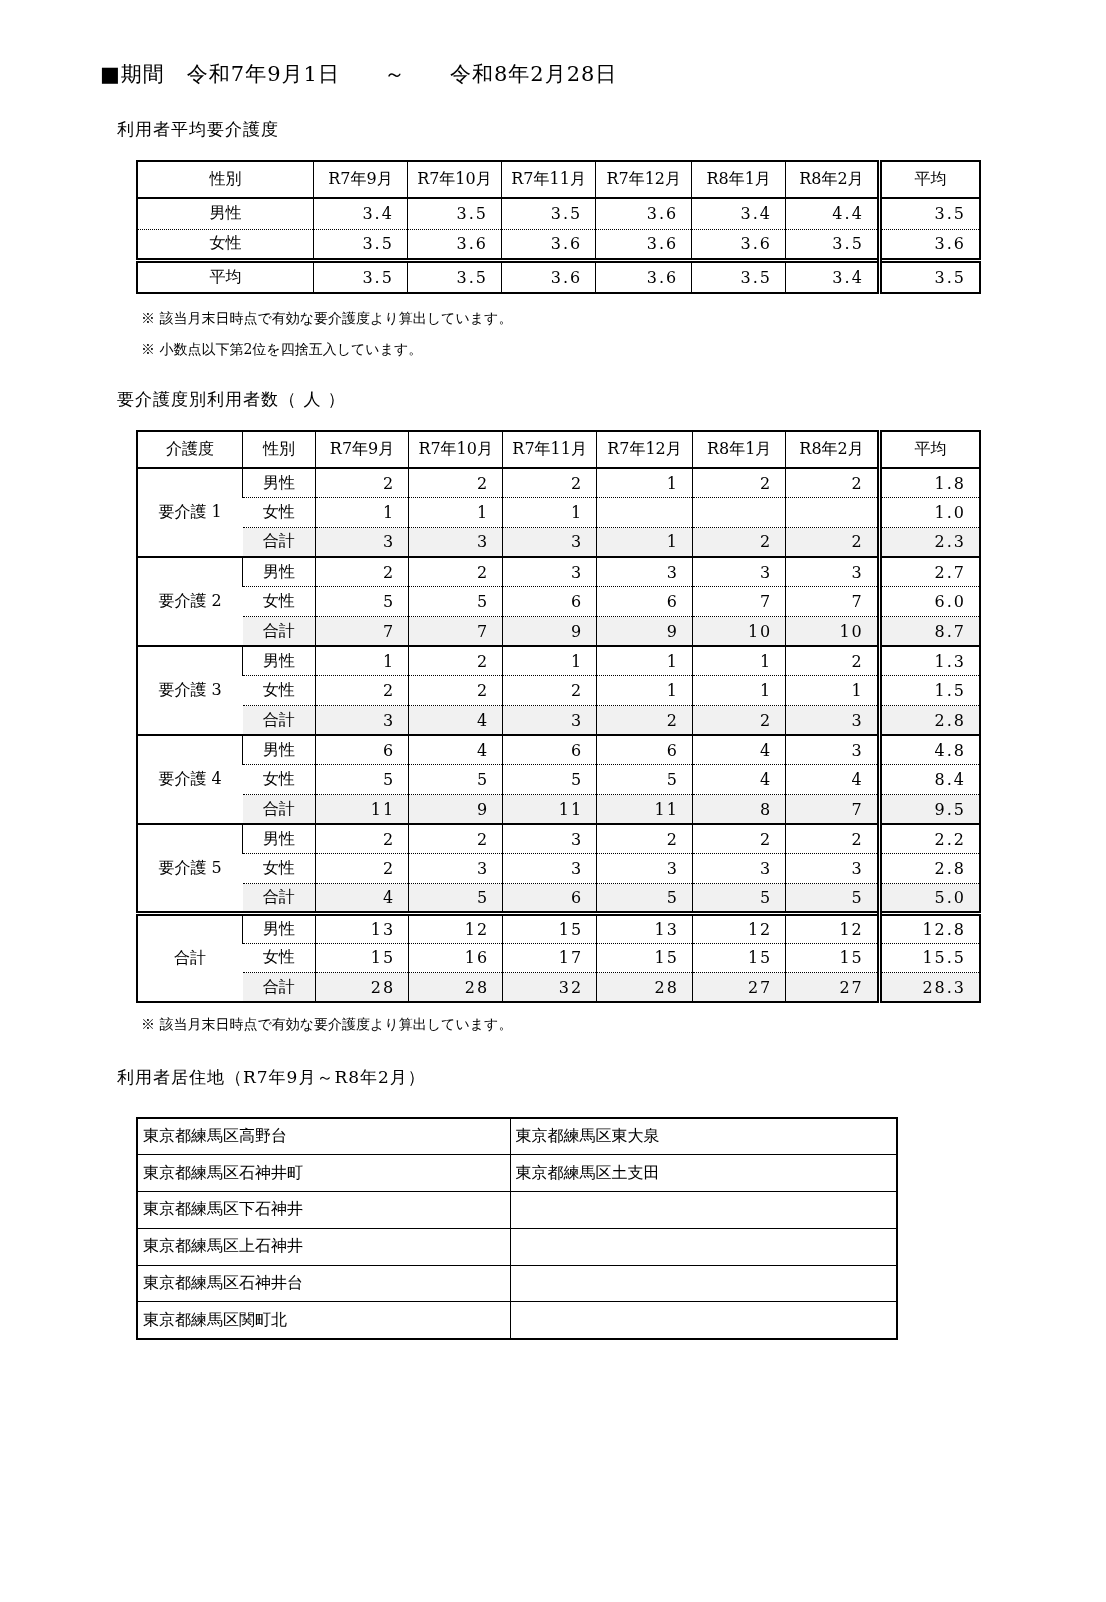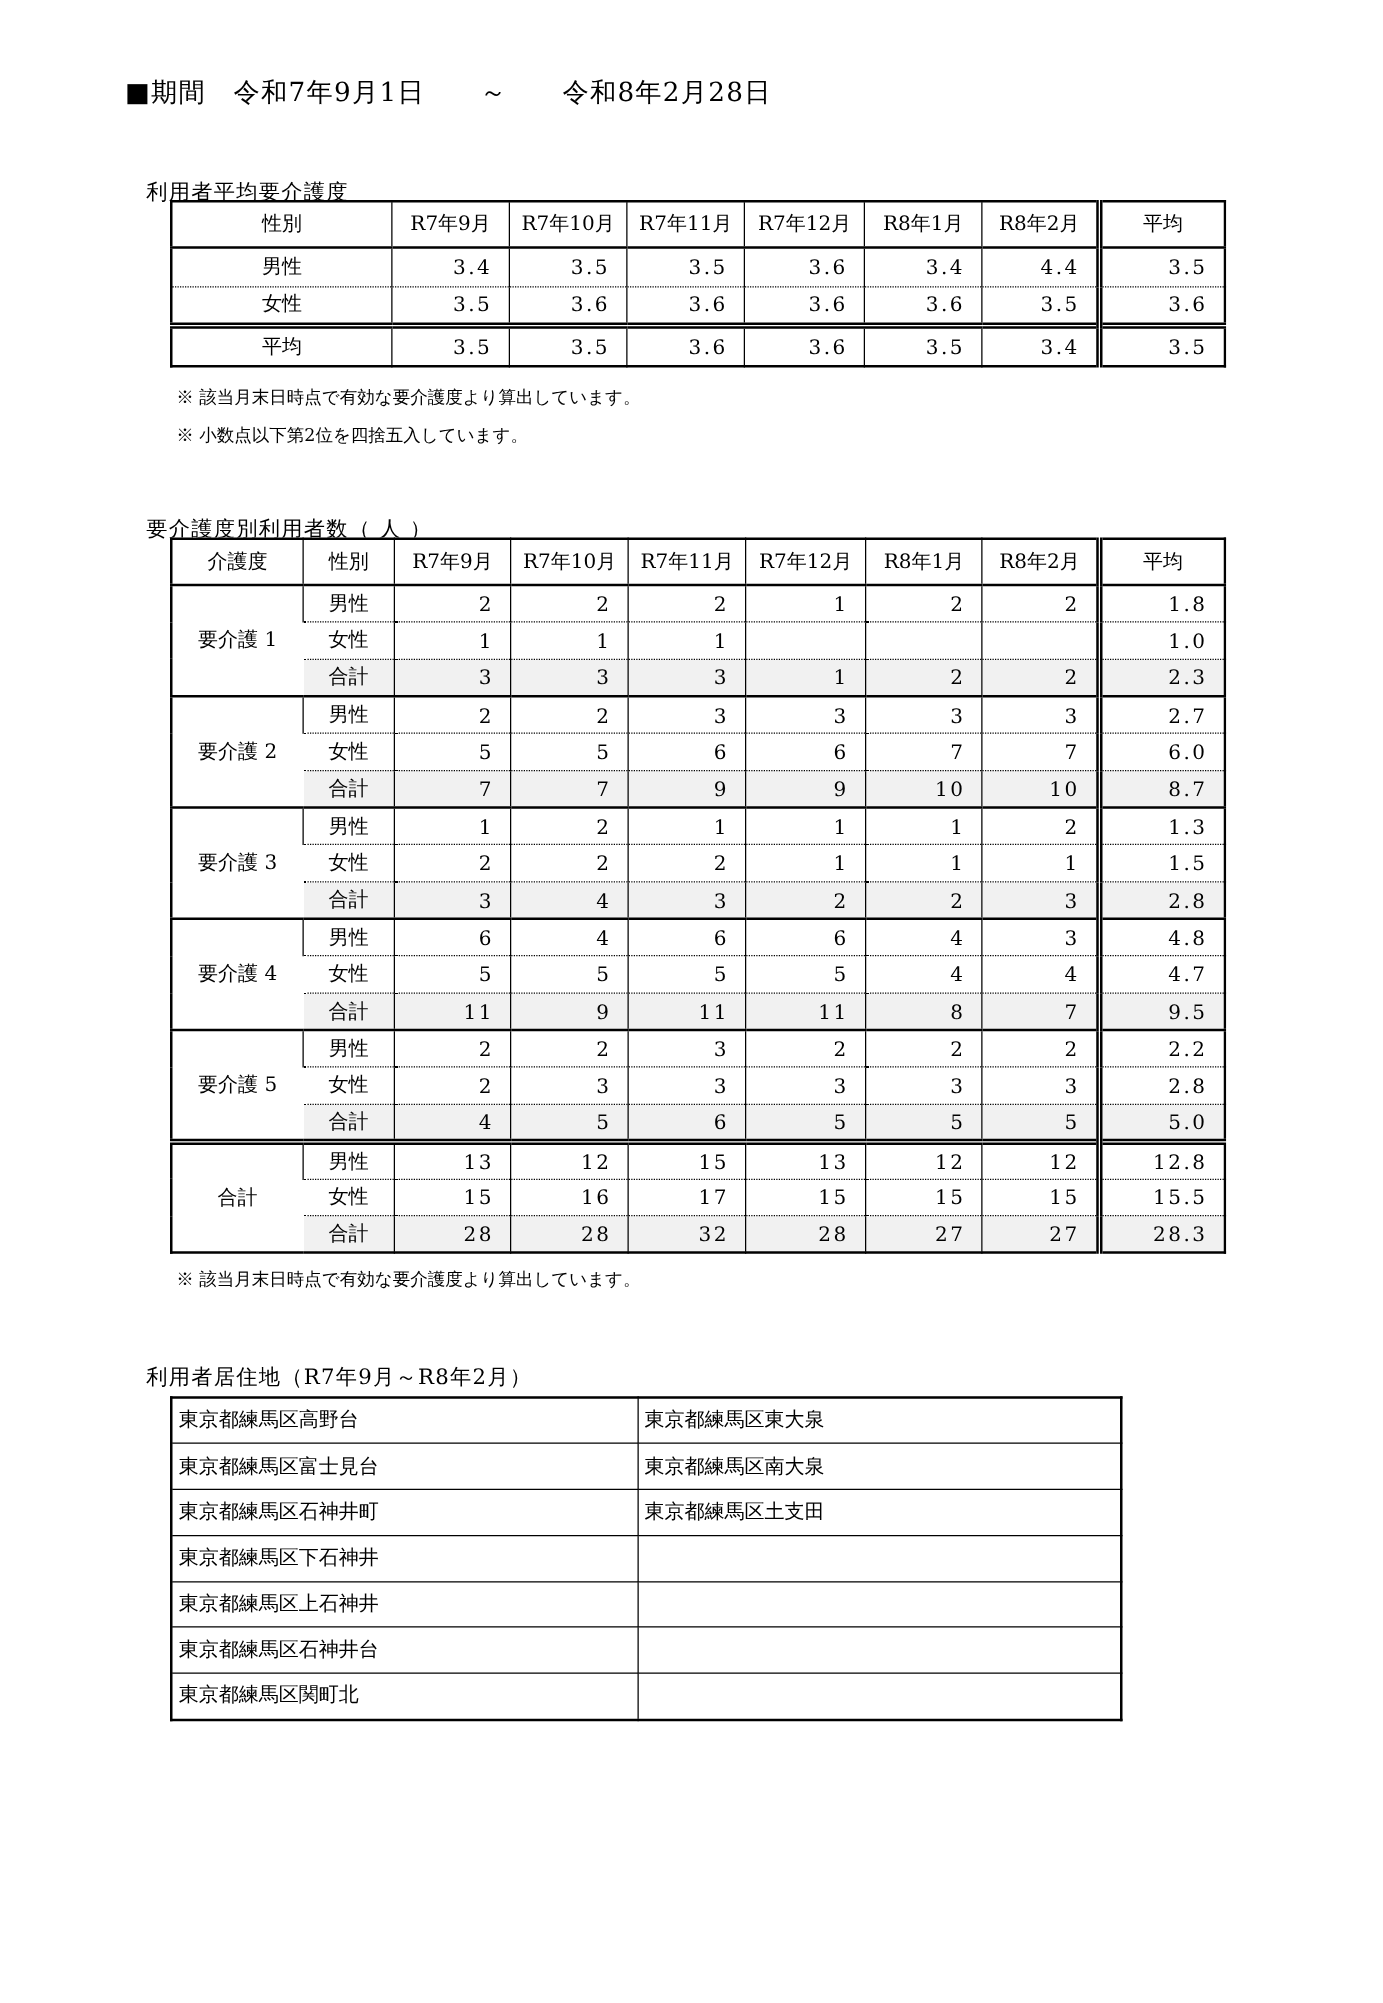--- a/index.html
+++ b/index.html
@@ -5,21 +5,21 @@
   * { margin:0; padding:0; box-sizing:border-box; }
   html,body { background:#ffffff; }
   body {
     font-family: "DejaVu Serif", "Liberation Serif", serif;
     color:#000;
     width:1106px; height:1602px;
   }
   .page { position:relative; width:981px; height:1602px; background:var(--page-bg,#fff); overflow:hidden; }
 
   .period-title { position:absolute; left:100px; top:60px; font-size:21px; letter-spacing:1px; }
-  .sec-title   { position:absolute; font-size:17px; letter-spacing:1px;margin-top:24px; }
+  .sec-title   { position:absolute; font-size:17px; letter-spacing:1px; }
   #sec1 { left:117px; top:118px; }
   #sec2 { left:117px; top:388px; }
   #sec3 { left:117px; top:1066px; }
 
   .notes { position:absolute; left:141px; font-size:14px; line-height:31px; }
   #note1 { top:303px; }
   #note2 { top:1009px; }
 
   table { border-collapse:collapse; table-layout:fixed; font-size:16px; position:absolute; background:#fff; }
   td, th { border-left:1.5px solid #000; font-weight:normal; overflow:hidden; white-space:nowrap; vertical-align:middle; }
@@ -253,21 +253,21 @@
           <td class="num dbl-left group-top">4.8</td>
         </tr>
         <tr>
           <td class="lab dotted-top">女性</td>
           <td class="num dotted-top">5</td>
           <td class="num dotted-top">5</td>
           <td class="num dotted-top">5</td>
           <td class="num dotted-top">5</td>
           <td class="num dotted-top">4</td>
           <td class="num dotted-top">4</td>
-          <td class="num dbl-left dotted-top">4.7</td>
+          <td class="num dbl-left dotted-top">8.4</td>
         </tr>
         <tr class="total-row">
           <td class="lab dotted-top">合計</td>
           <td class="num dotted-top">11</td>
           <td class="num dotted-top">9</td>
           <td class="num dotted-top">11</td>
           <td class="num dotted-top">11</td>
           <td class="num dotted-top">8</td>
           <td class="num dotted-top">7</td>
           <td class="num dbl-left dotted-top">9.5</td>
@@ -345,24 +345,20 @@
     <colgroup>
         <col style="width:373px">
         <col style="width:387px">
       </colgroup>
     <tbody>
         <tr>
           <td class="res">東京都練馬区高野台</td>
           <td class="res">東京都練馬区東大泉</td>
         </tr>
         <tr>
-          <td class="res">東京都練馬区富士見台</td>
-          <td class="res">東京都練馬区南大泉</td>
-        </tr>
-        <tr>
           <td class="res">東京都練馬区石神井町</td>
           <td class="res">東京都練馬区土支田</td>
         </tr>
         <tr>
           <td class="res">東京都練馬区下石神井</td>
           <td class="res"></td>
         </tr>
         <tr>
           <td class="res">東京都練馬区上石神井</td>
           <td class="res"></td>

